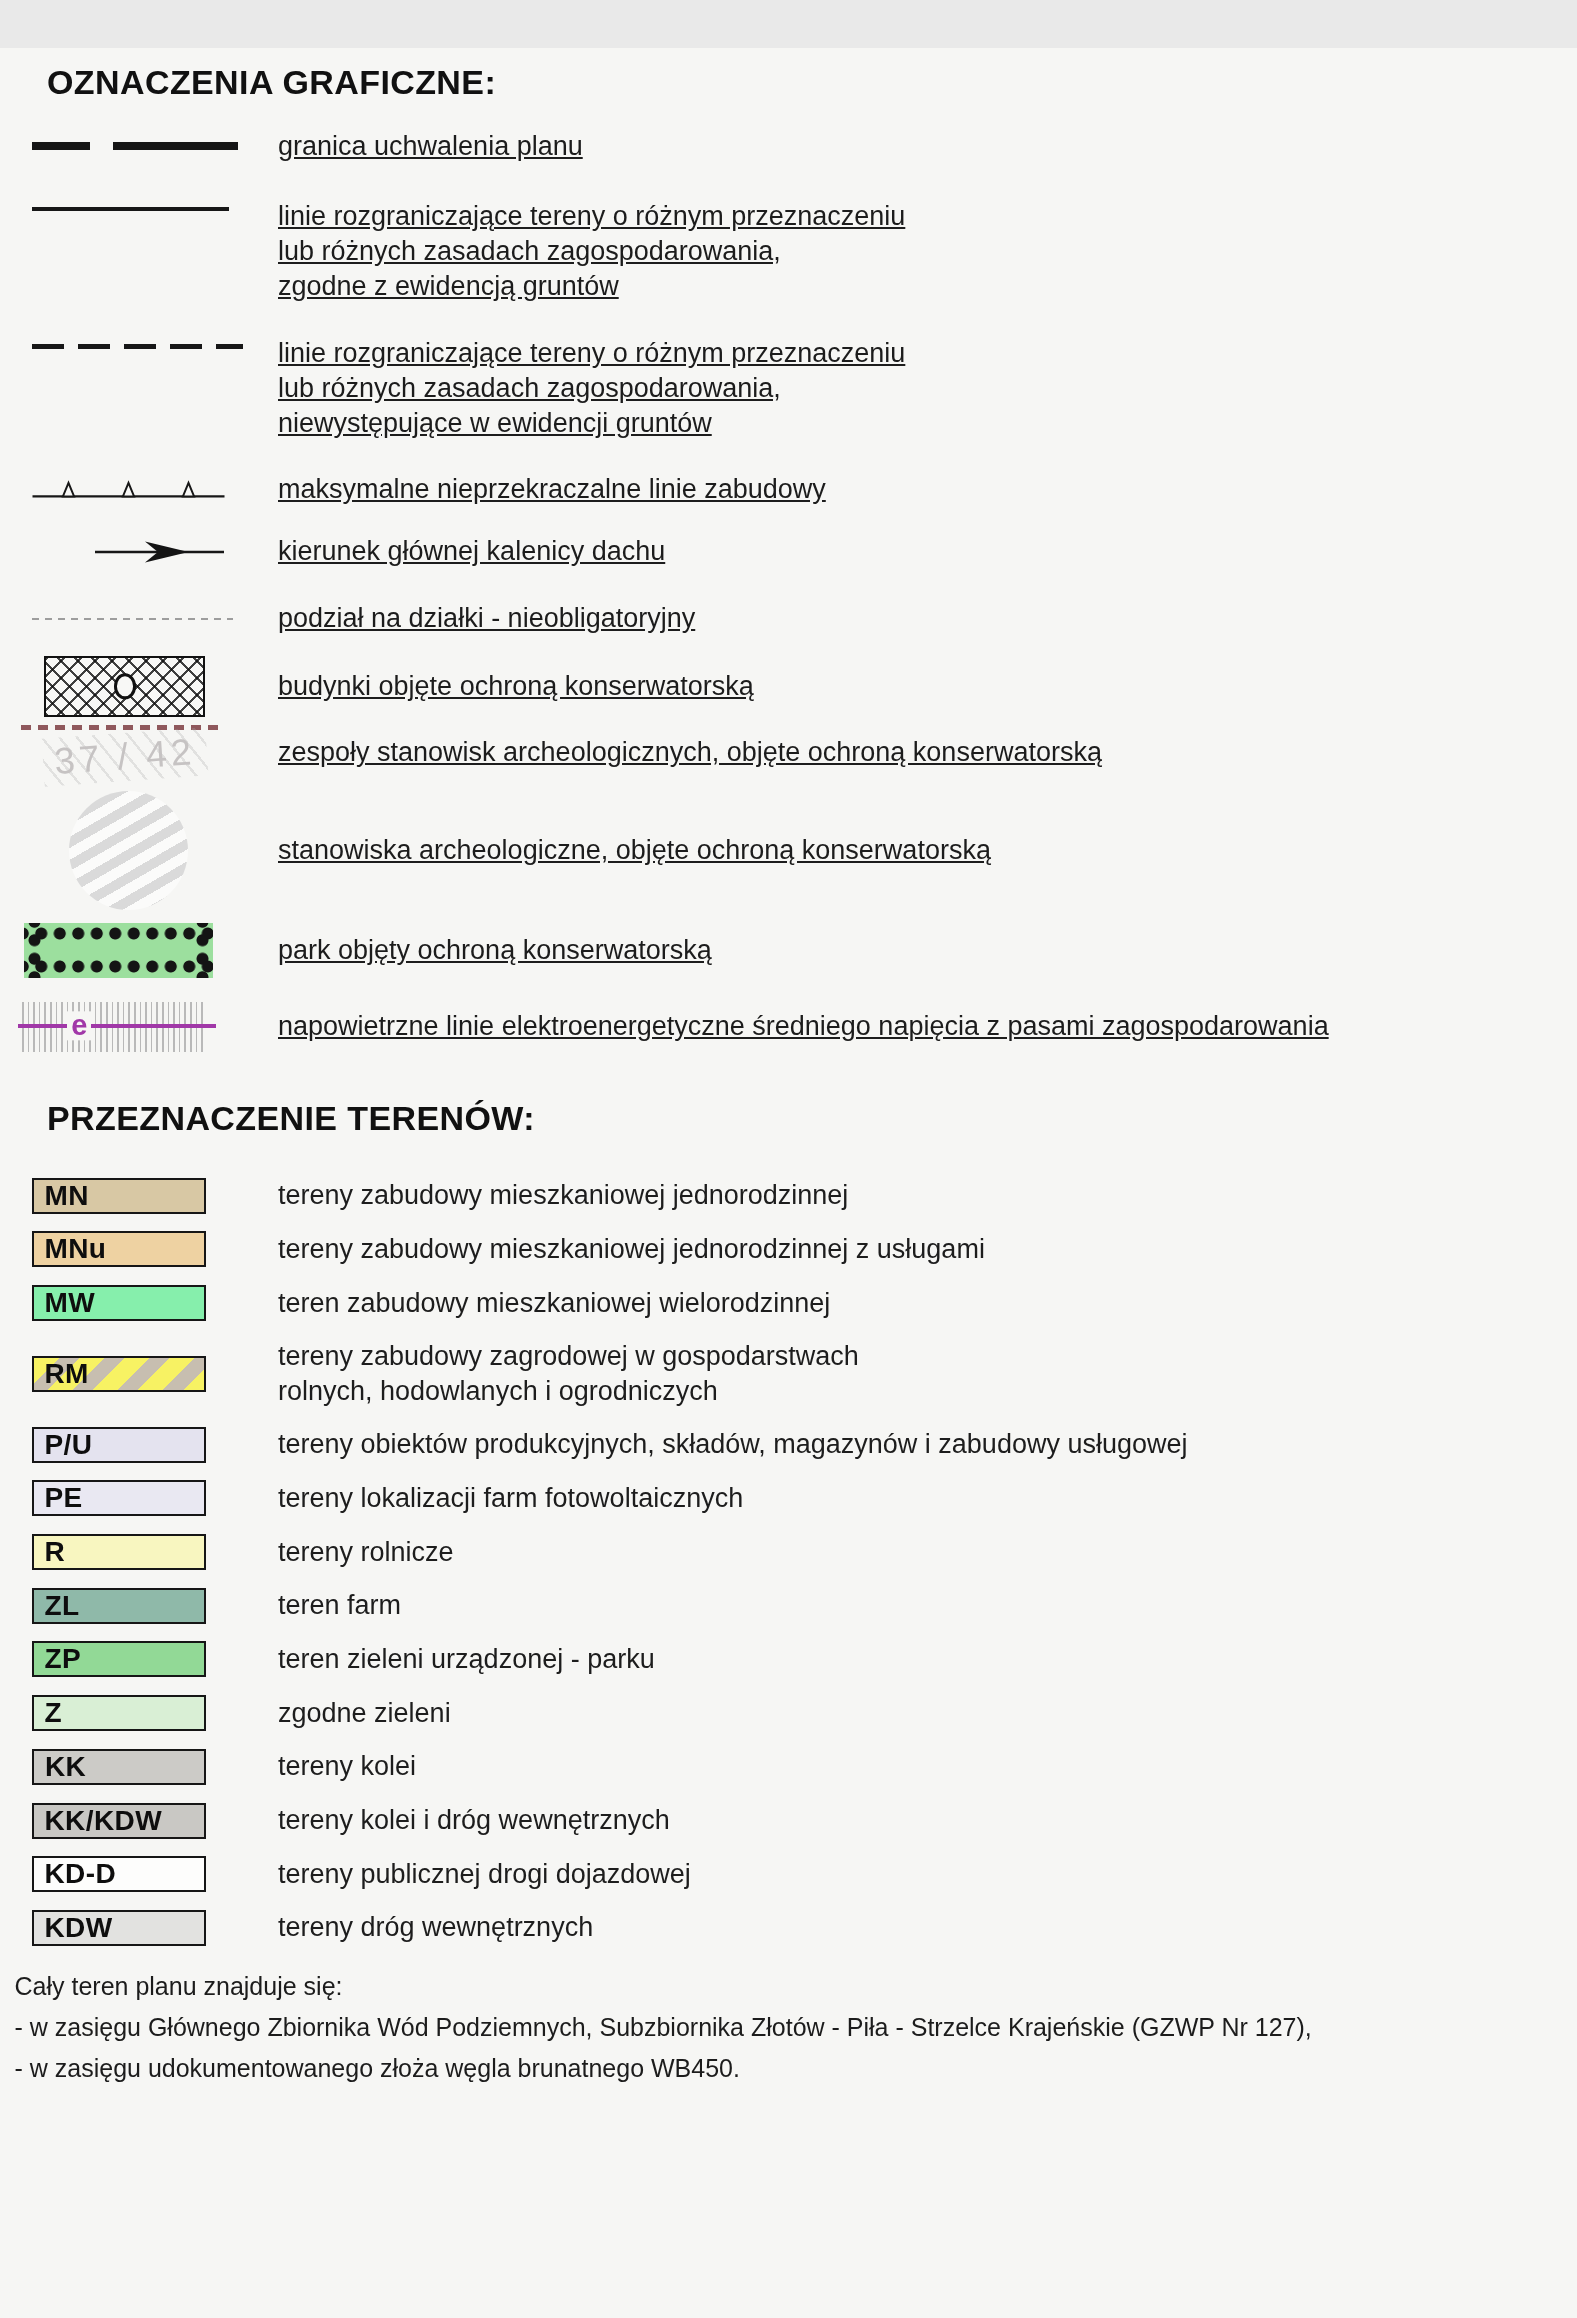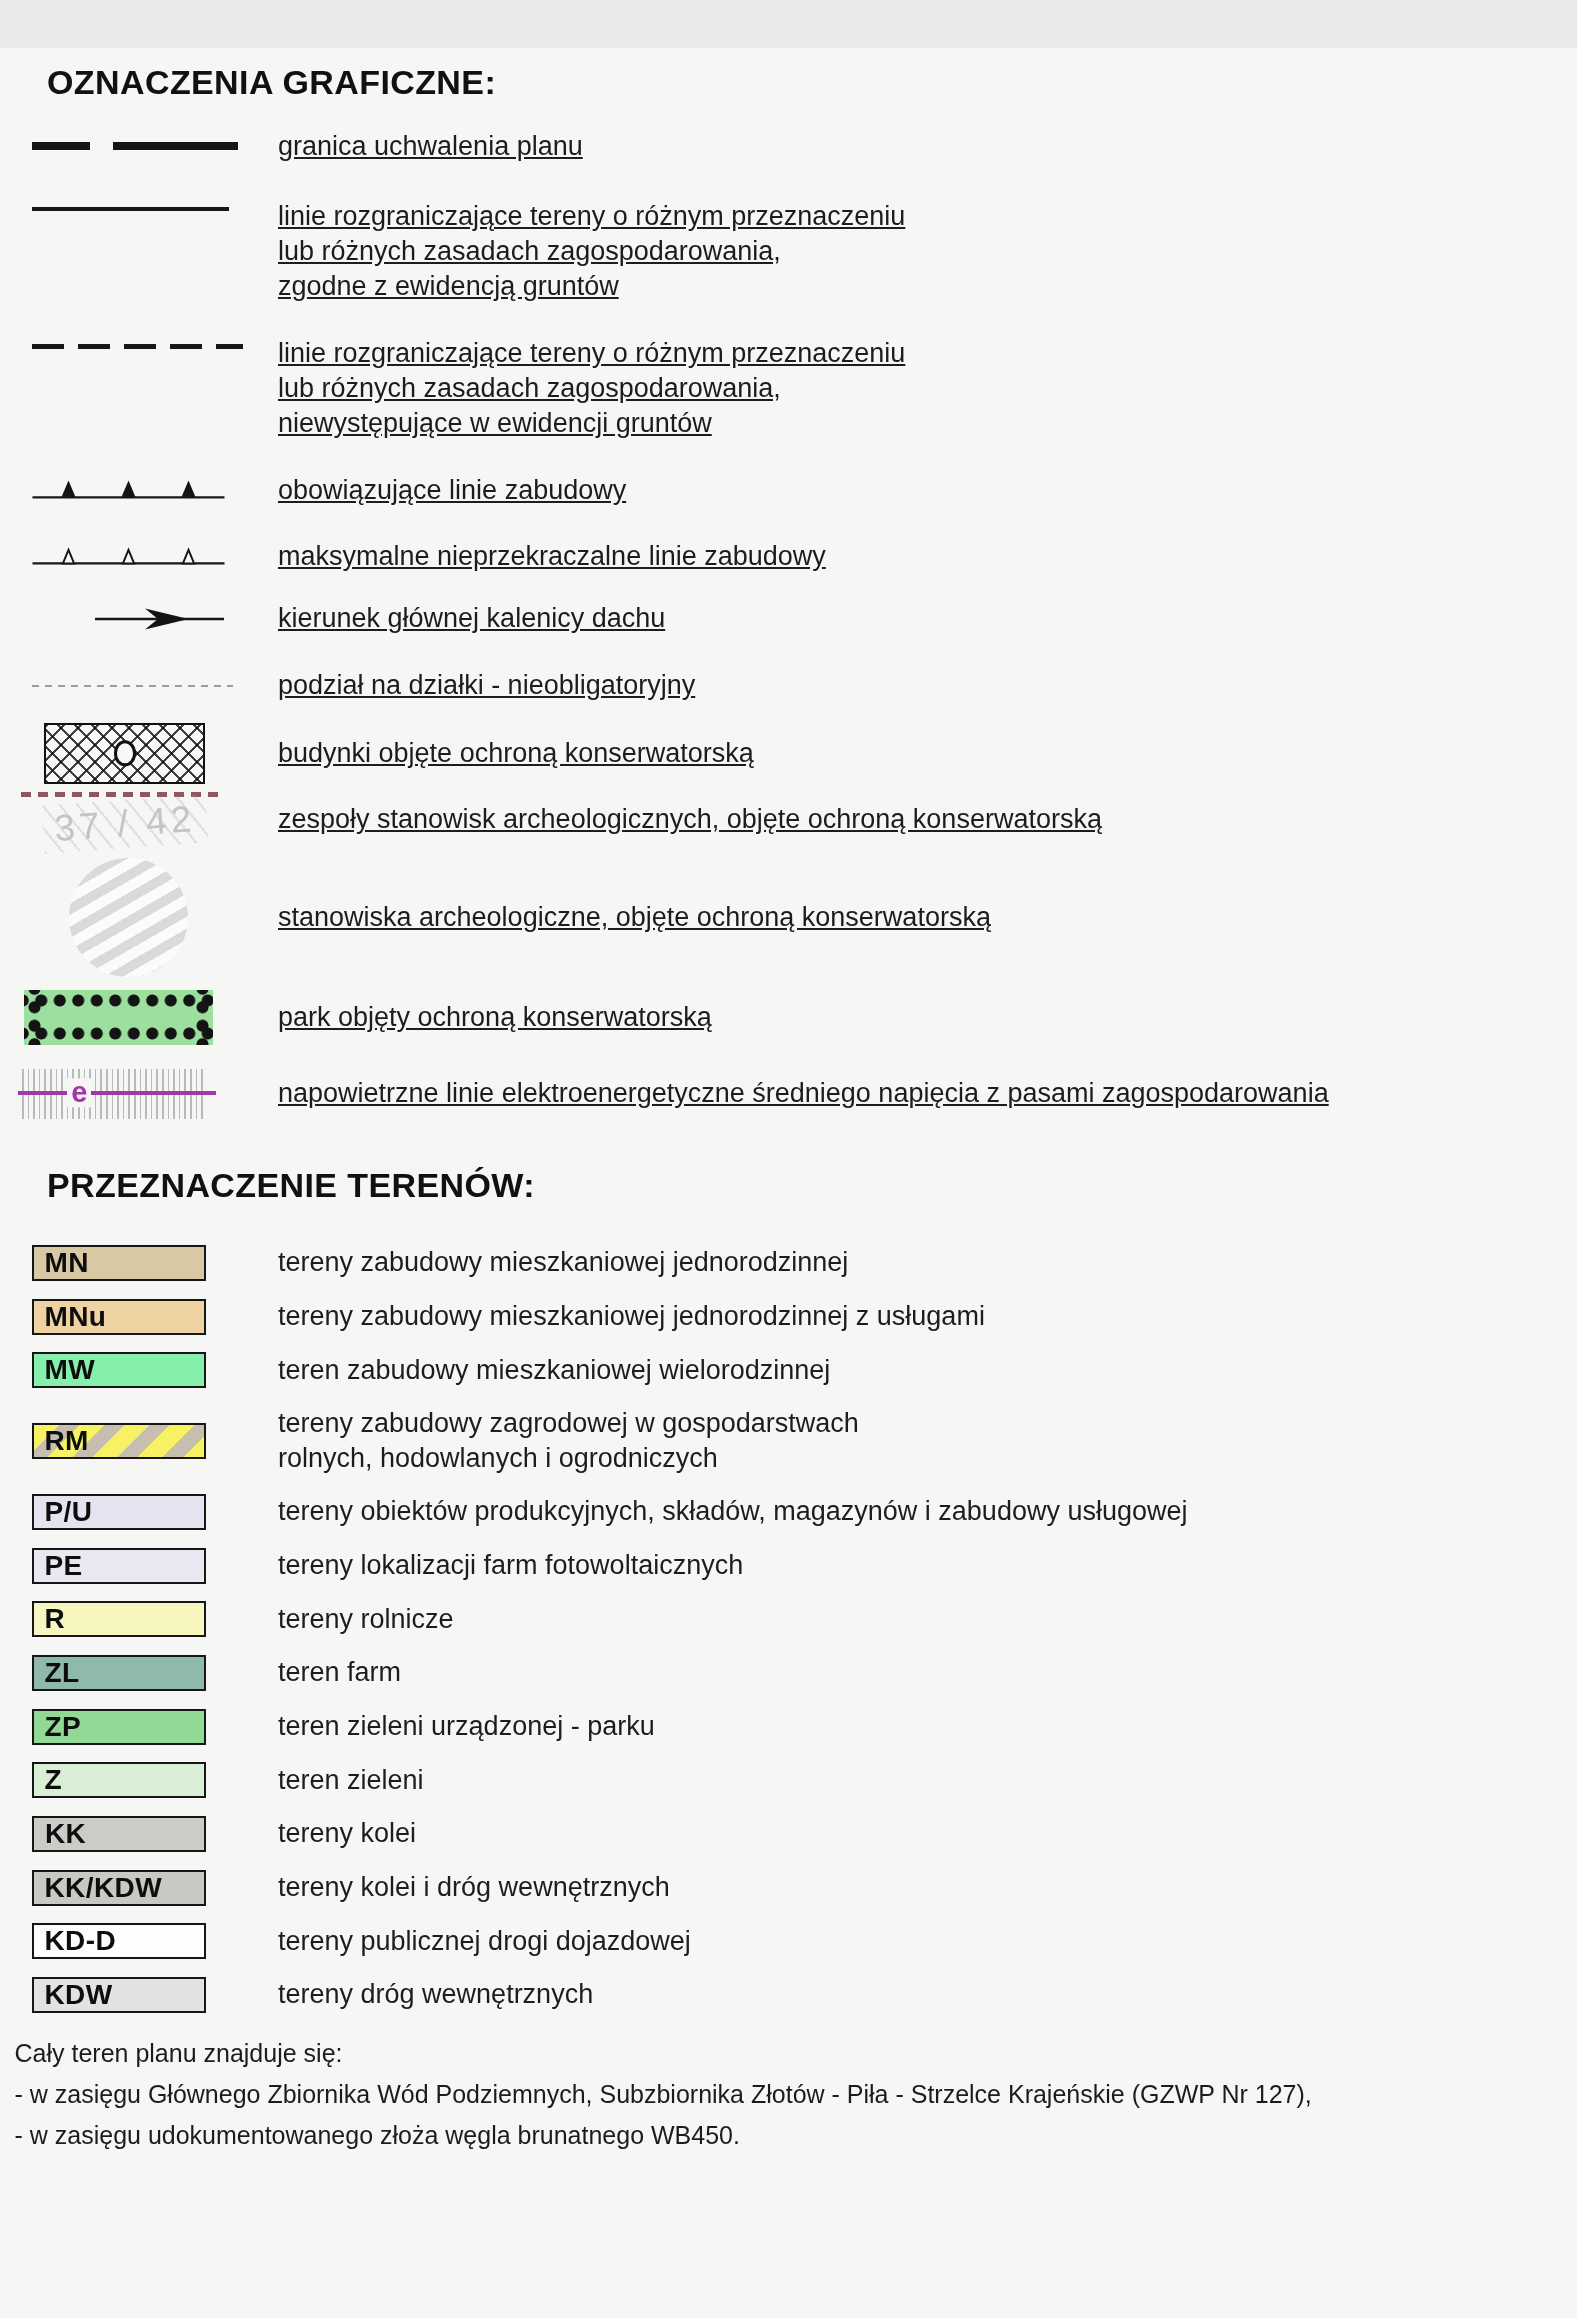--- a/index.html
+++ b/index.html
@@ -126,33 +126,20 @@
       <div class="sym">
           <div class="sym-dash"></div>
         </div>
       <div class="lbl">
         <div>linie rozgraniczające tereny o różnym przeznaczeniu</div>
         <div>lub różnych zasadach zagospodarowania,</div>
         <div>niewystępujące w ewidencji gruntów</div>
       </div>
     </div>
 
-    <div class="grow" style="margin-top:32px">
-      <div class="sym">
-        <svg class="svgsym" width="193" height="32" viewBox="0 0 240 40">
-          <path d="M0 28 H240" stroke="#171717" stroke-width="3" fill="none"></path>
-          <polygon points="36,28 54,28 45,7" fill="#141414"></polygon>
-          <polygon points="111,28 129,28 120,7" fill="#141414"></polygon>
-          <polygon points="186,28 204,28 195,7" fill="#141414"></polygon>
-        </svg>
-      </div>
-      <div class="lbl">
-        <div>obowiązujące linie zabudowy</div>
-      </div>
-    </div>
 
     <div class="grow" style="margin-top:31px">
       <div class="sym">
         <svg class="svgsym" width="193" height="32" viewBox="0 0 240 40">
           <path d="M0 28 H240" stroke="#171717" stroke-width="3" fill="none"></path>
           <polygon points="38,28 52,28 45,11" fill="#f8f8f6" stroke="#171717" stroke-width="2.5"></polygon>
           <polygon points="113,28 127,28 120,11" fill="#f8f8f6" stroke="#171717" stroke-width="2.5"></polygon>
           <polygon points="188,28 202,28 195,11" fill="#f8f8f6" stroke="#171717" stroke-width="2.5"></polygon>
         </svg>
       </div>
@@ -317,21 +304,21 @@
       <div class="zlbl">
           <div>teren zieleni urządzonej - parku</div>
         </div>
     </div>
 
     <div class="zrow">
       <div class="swatch" style="background-color: rgb(217, 239, 213);">
           <span>Z</span>
         </div>
       <div class="zlbl">
-          <div>teren zieleni</div>
+          <div>zgodne zieleni</div>
         </div>
     </div>
 
     <div class="zrow">
       <div class="swatch" style="background-color: rgb(204, 203, 199); padding-left: 11px;">
           <span>KK</span>
         </div>
       <div class="zlbl">
           <div>tereny kolei</div>
         </div>

